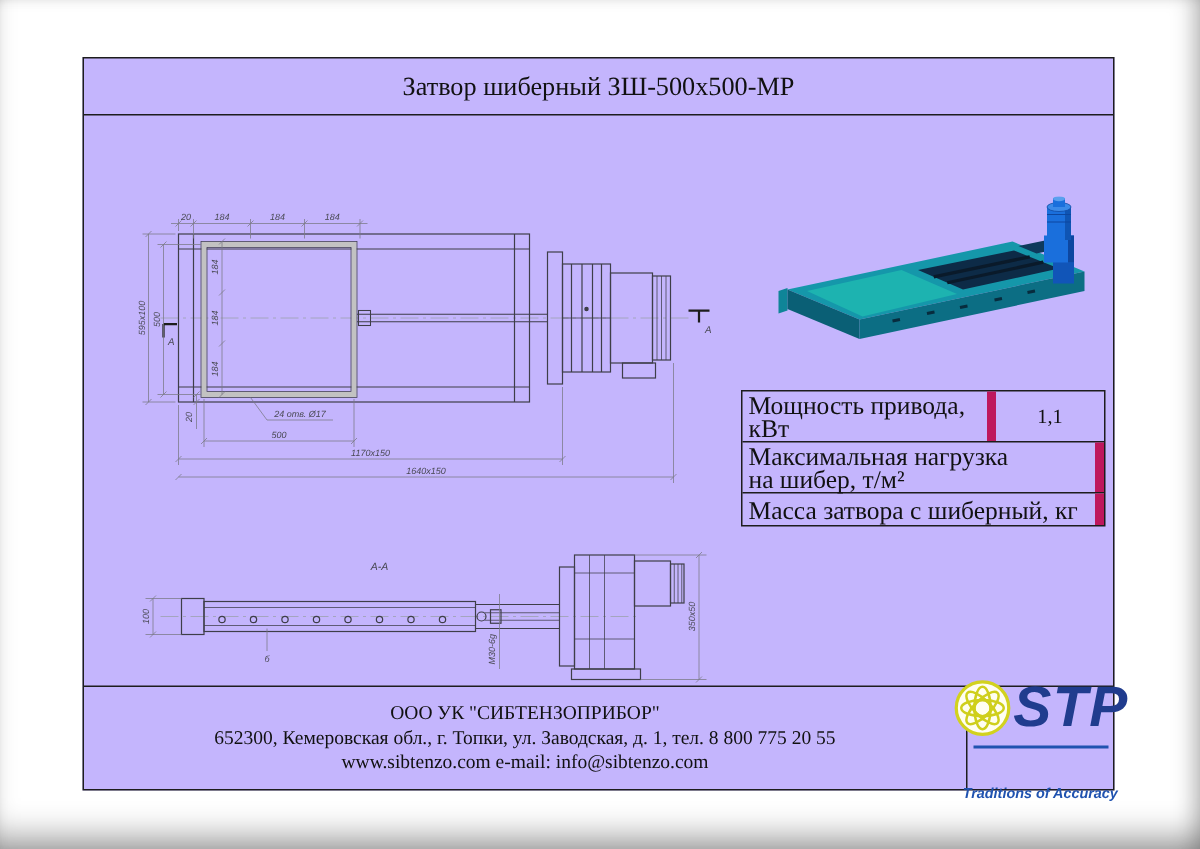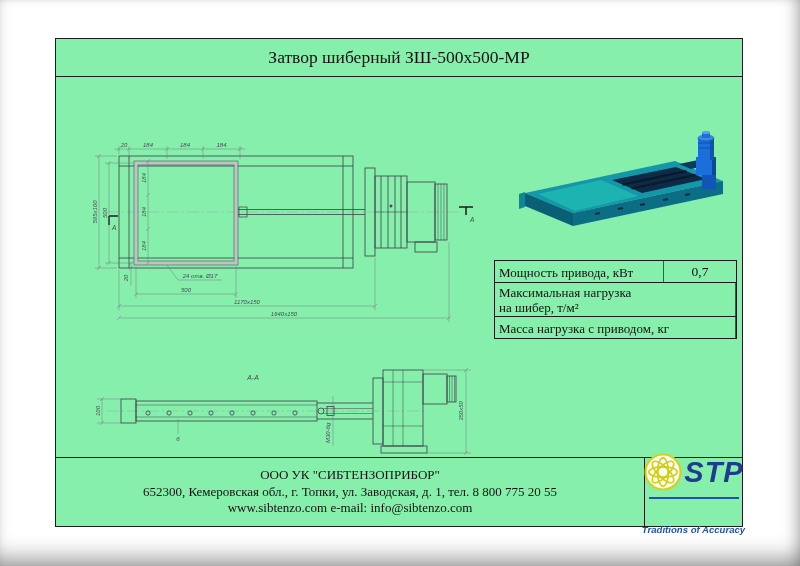--- a/index.html
+++ b/index.html
@@ -4,45 +4,45 @@
 <style>
   html,body{margin:0;padding:0;}
   body{width:800px;height:566px;position:relative;background:#ffffff;
        font-family:"Liberation Serif", serif;color:#111;overflow:hidden;}
   .edge-shadow{position:absolute;inset:0;pointer-events:none;z-index:50;
        box-shadow:inset -12px 0 16px -9px rgba(0,0,0,.28),
                   inset 0 -20px 22px -12px rgba(0,0,0,.38),
                   inset 0 5px 8px -6px rgba(0,0,0,.10),
                   inset 5px 0 8px -6px rgba(0,0,0,.08);}
   .frame{position:absolute;left:55px;top:38px;width:688px;height:489px;
-       border:1.6px solid #1d1d1d;box-sizing:border-box;background:#86efac;}
+       border:1.6px solid #1d1d1d;box-sizing:border-box;background:#c4b5fd;}
   .title-bar{position:absolute;left:0;right:0;top:0;height:37px;
        border-bottom:1.4px solid #1d1d1d;display:flex;align-items:center;
        justify-content:center;font-size:17.5px;}
   .main{position:absolute;left:0;right:0;top:37px;bottom:68px;}
   svg text{font-family:"Liberation Sans", sans-serif;font-style:italic;fill:#4a4a55;}
   .specs-heading{position:absolute;left:438px;top:163px;width:243px;text-align:center;
        font-size:13.5px;}
   .specs-table{position:absolute;left:438px;top:184px;width:241px;
        border:1.3px solid #1d1d1d;}
   .spec-row{display:flex;border-top:1px solid #1d1d1d;align-items:stretch;}
   .spec-row:first-child{border-top:none;}
-  .spec-label{flex:1;padding:2px 4px 1px 4px;font-size:13px;line-height:15px;
-       border-right:1px solid #be185d;white-space:pre-line;display:flex;align-items:center;}
+  .spec-label{flex:1;padding:2px 4px 1px 4px;font-size:17px;line-height:15px;
+       border-right:6px solid #be185d;white-space:pre-line;display:flex;align-items:center;}
   .spec-value{width:72px;display:flex;align-items:center;justify-content:center;
        font-size:13.5px;}
   .footer{position:absolute;left:0;right:0;bottom:0;height:68px;
        border-top:1.4px solid #1d1d1d;display:flex;}
   .footer-left{flex:1;display:flex;flex-direction:column;justify-content:center;
        text-align:center;font-size:13px;line-height:16.5px;border-right:1.4px solid #1d1d1d;}
   .footer-logo{width:97px;display:flex;flex-direction:column;align-items:center;
        justify-content:center;}
   .logo-row{display:flex;align-items:center;gap:1px;}
   .logo-text{font-family:"Liberation Sans", sans-serif;font-weight:bold;font-style:italic;
-       font-size:29px;color:#203c8e;letter-spacing:1px;line-height:1;}
+       font-size:38px;color:#203c8e;letter-spacing:1px;line-height:1;}
   .logo-rule{width:90px;border-top:2.4px solid #2053b0;margin:2px 0 1px 0;}
   .logo-tagline{font-family:"Liberation Sans", sans-serif;font-weight:bold;font-style:italic;
        font-size:9.6px;color:#2053b0;white-space:nowrap;margin-top:24px;}
 </style>
 </head>
 <body>
 
 <div class="frame">
 
   <div class="title-bar">Затвор шиберный ЗШ-500х500-МР</div>
@@ -244,28 +244,28 @@
         <line x1="187" y1="17" x2="203" y2="17" stroke="#0d47a0" stroke-width="0.8"></line>
         <ellipse cx="195" cy="7" rx="8" ry="3" fill="#3b8ae8" stroke="#0d47a0" stroke-width="0.5"></ellipse>
         <rect x="191" y="1" width="8" height="6" fill="#1a6fdc"></rect>
         <ellipse cx="195" cy="1.5" rx="4" ry="1.6" fill="#5aa0ee"></ellipse>
       </g>
     </svg>
 
     <div class="specs-table">
       <div class="spec-row" style="min-height:21px;">
         <div class="spec-label">Мощность привода, кВт</div>
-        <div class="spec-value">0,7</div>
+        <div class="spec-value">1,1</div>
       </div>
       <div class="spec-row" style="min-height:32px;justify-content:space-between;">
         <div class="spec-label">Максимальная нагрузка
 на шибер, т/м²</div>
       </div>
       <div class="spec-row" style="min-height:21px;">
-        <div class="spec-label">Масса нагрузка с приводом, кг</div>
+        <div class="spec-label">Масса затвора с шиберный, кг</div>
       </div>
     </div>
   </div>
 
   <div class="footer">
     <div class="footer-left">
       <div>ООО УК "СИБТЕНЗОПРИБОР"</div>
       <div>652300, Кемеровская обл., г. Топки, ул. Заводская, д. 1, тел. 8 800 775 20 55</div>
       <div>www.sibtenzo.com e-mail: info@sibtenzo.com</div>
     </div>

